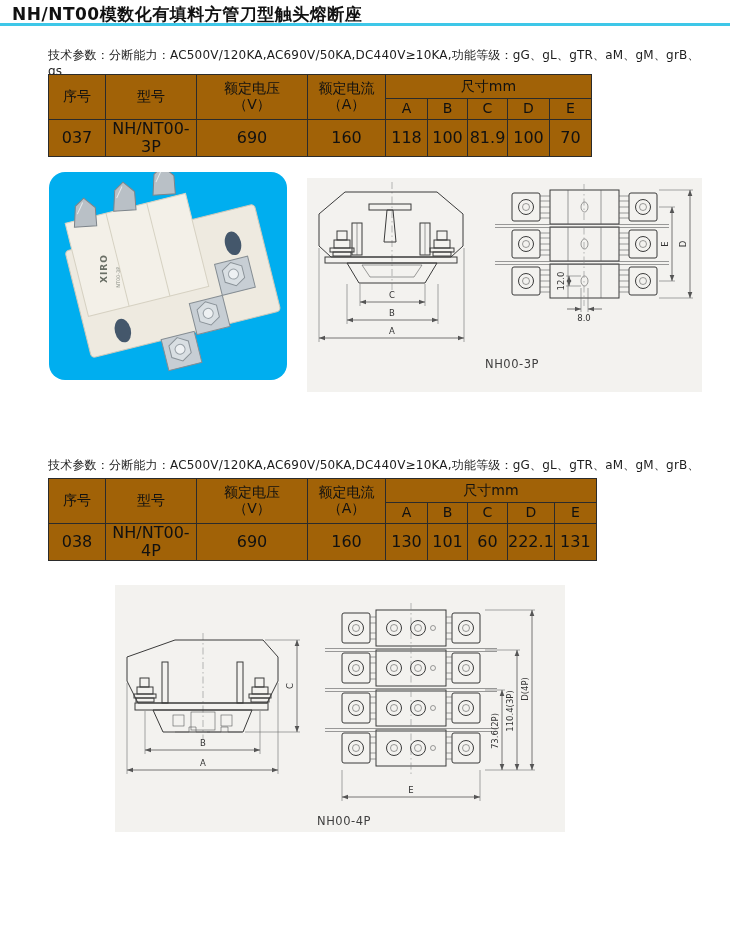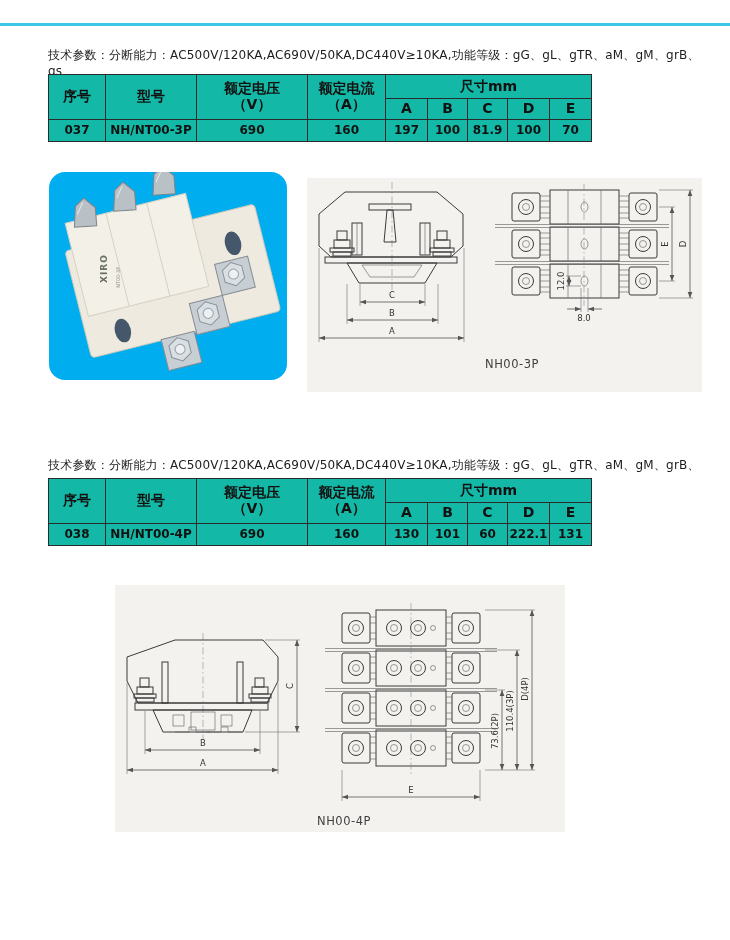--- a/index.html
+++ b/index.html
@@ -6,25 +6,25 @@
   body{font-family:"DejaVu Sans","Liberation Sans",sans-serif;background:#fff;}
   .page{position:relative;width:730px;height:940px;background:#ffffff;overflow:hidden;}
 
   .title{position:absolute;left:12px;top:3px;font-size:17px;font-weight:bold;color:#111;letter-spacing:0.5px;}
   .rule{position:absolute;left:0;top:23px;width:730px;height:3px;background:#3EC7E8;}
 
   .tech{position:absolute;left:48px;width:660px;font-size:12px;color:#1c1c1c;letter-spacing:0.2px;}
   .tech1{top:47px;}
   .tech2{top:457px;}
 
-  table.spec{position:absolute;left:48px;border-collapse:collapse;table-layout:fixed;background:#14b8a6;font-weight:bold;}
+  table.spec{position:absolute;left:48px;border-collapse:collapse;table-layout:fixed;background:#a16207;}
   table.spec td{border:1px solid #2b2b2b;text-align:center;vertical-align:middle;padding:0;color:#111;font-size:14px;line-height:1.12;}
   table.spec tr.r1 td{height:23px;}
   table.spec tr.r2 td{height:20px;}
-  table.spec tr.r3 td{height:21px;font-size:12px;}
+  table.spec tr.r3 td{height:21px;font-size:16px;}
   table.spec td.model{font-size:13px;margin-top:41px;}
   table.spec td.cur{font-size:13px;margin-top:10px;}
   .t1{top:74px;}
   .t2{top:478px;}
 
   .photo{position:absolute;left:49px;top:172px;width:238px;height:208px;background:#00AEEF;border-radius:16px;}
   .photo svg{display:block;}
 
   .draw{position:absolute;background:#F3F2EF;}
   .d1{left:307px;top:178px;width:395px;height:214px;}
@@ -36,20 +36,21 @@
   svg .ext{stroke:#6d6d6d;stroke-width:0.6;fill:none;}
   svg .dim{stroke:#555;stroke-width:0.8;fill:none;}
   svg .dt{fill:#333;font-size:8.5px;text-anchor:middle;}
   svg .cap{fill:#3f3f3f;font-size:11.5px;text-anchor:middle;letter-spacing:0.5px;}
 </style>
 </head>
 <body>
 
 <div class="page">
 
+  <div class="title">NH/NT00模数化有填料方管刀型触头熔断座</div>
   <div class="rule"></div>
 
   <div class="tech tech1">技术参数：分断能力：AC500V/120KA,AC690V/50KA,DC440V≥10KA,功能等级：gG、gL、gTR、aM、gM、grB、gs</div>
 
   <table class="spec t1">
     <colgroup>
         <col style="width:57px">
         <col style="width:91px">
         <col style="width:111px">
         <col style="width:78px">
@@ -72,21 +73,21 @@
         <td>B</td>
         <td>C</td>
         <td>D</td>
         <td>E</td>
       </tr>
       <tr class="r3">
         <td>037</td>
         <td class="model">NH/NT00-3P</td>
         <td>690</td>
         <td class="cur">160</td>
-        <td>197</td>
+        <td>118</td>
         <td>100</td>
         <td>81.9</td>
         <td>100</td>
         <td>70</td>
       </tr>
     </tbody>
   </table>
 
   <div class="photo">
     <svg width="238" height="208" viewBox="0 0 238 208">

